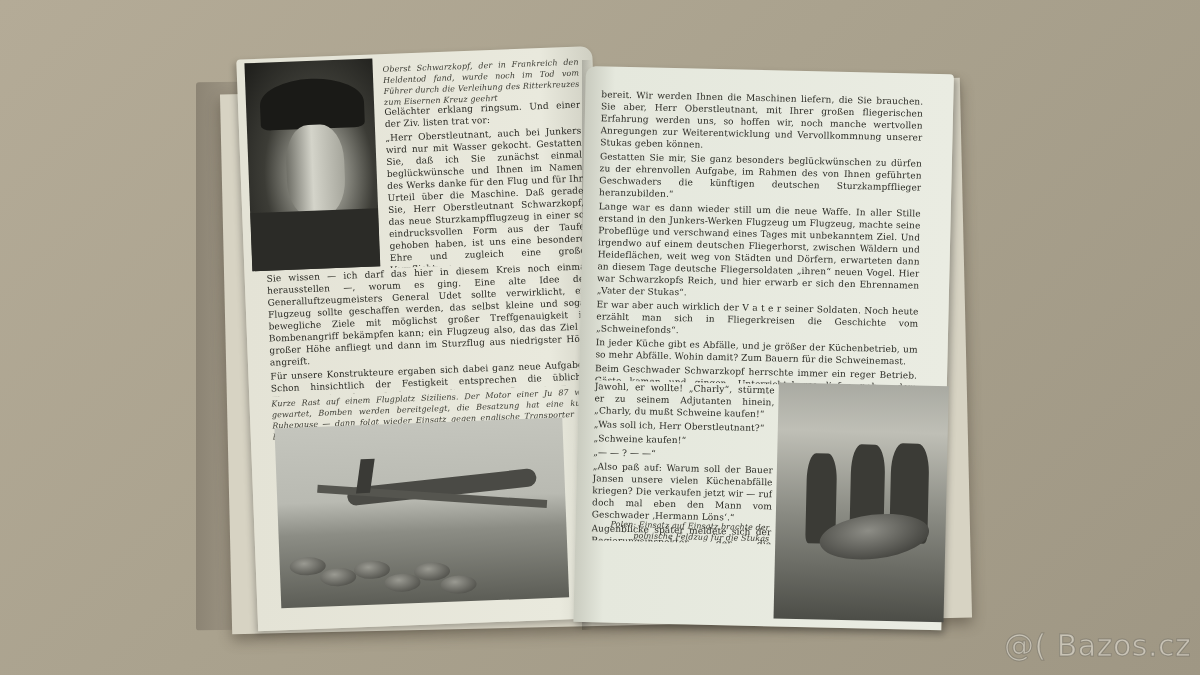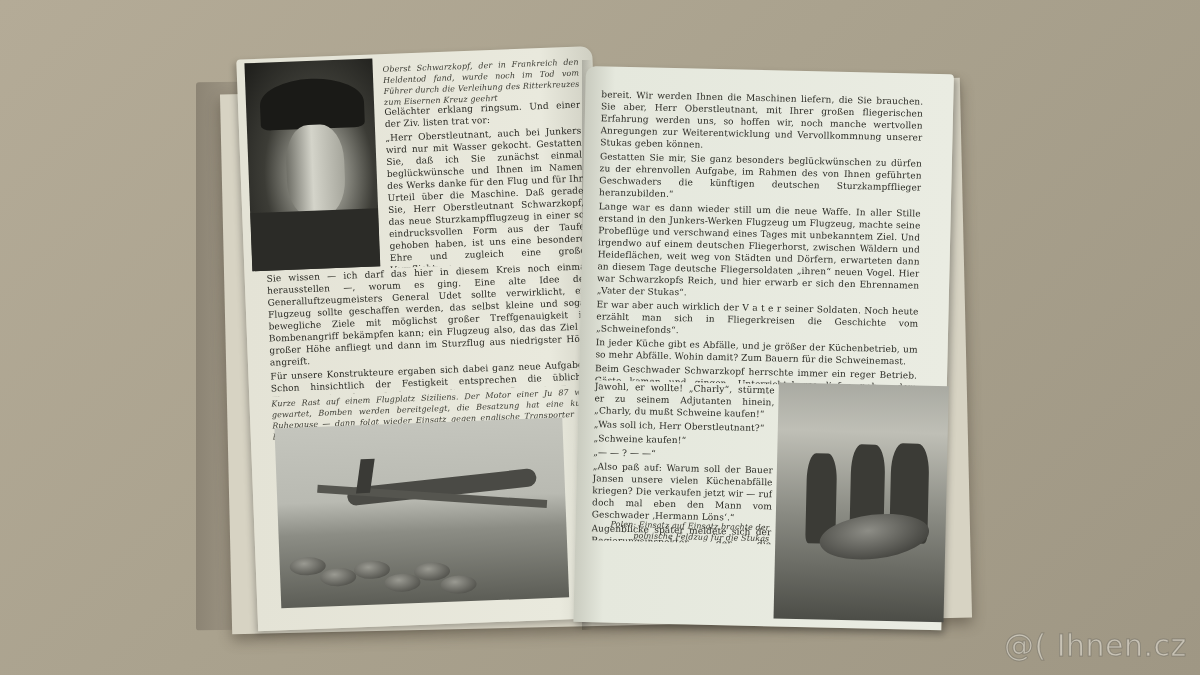--- a/index.html
+++ b/index.html
@@ -103,14 +103,14 @@
     </div>
     <div class="text-block caption" style="left:30px;top:452px;width:164px;text-align:right;">Polen: Einsatz auf Einsatz brachte der polnische Feldzug für die Stukas</div>
     <div class="photo bomb-photo">
       <div class="man" style="left:30px;top:70px;width:30px;height:90px;"></div>
       <div class="man" style="left:74px;top:60px;width:34px;height:96px;"></div>
       <div class="man" style="left:114px;top:58px;width:38px;height:100px;"></div>
       <div class="bigbomb"></div>
     </div>
   </div>
 
-  <div class="watermark">@( Ihnen.cz</div>
+  <div class="watermark">@( Bazos.cz</div>
 </div>
 
 </body></html>

